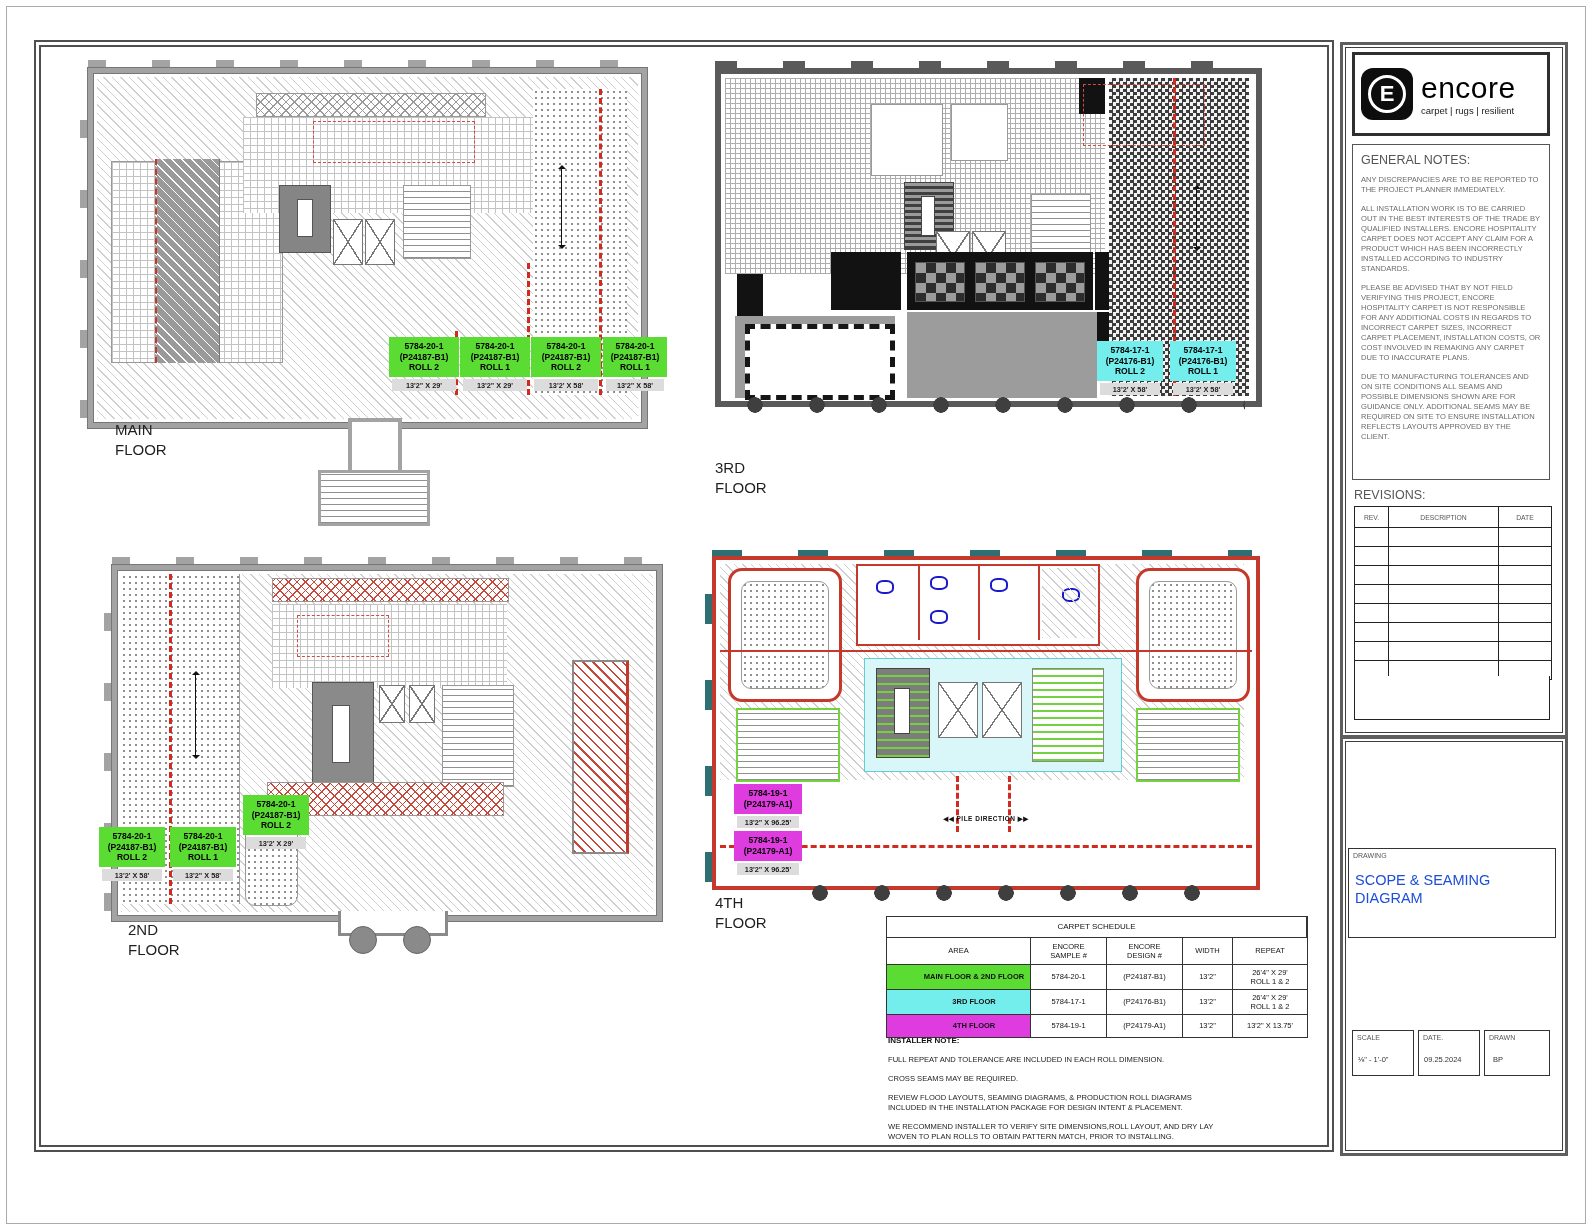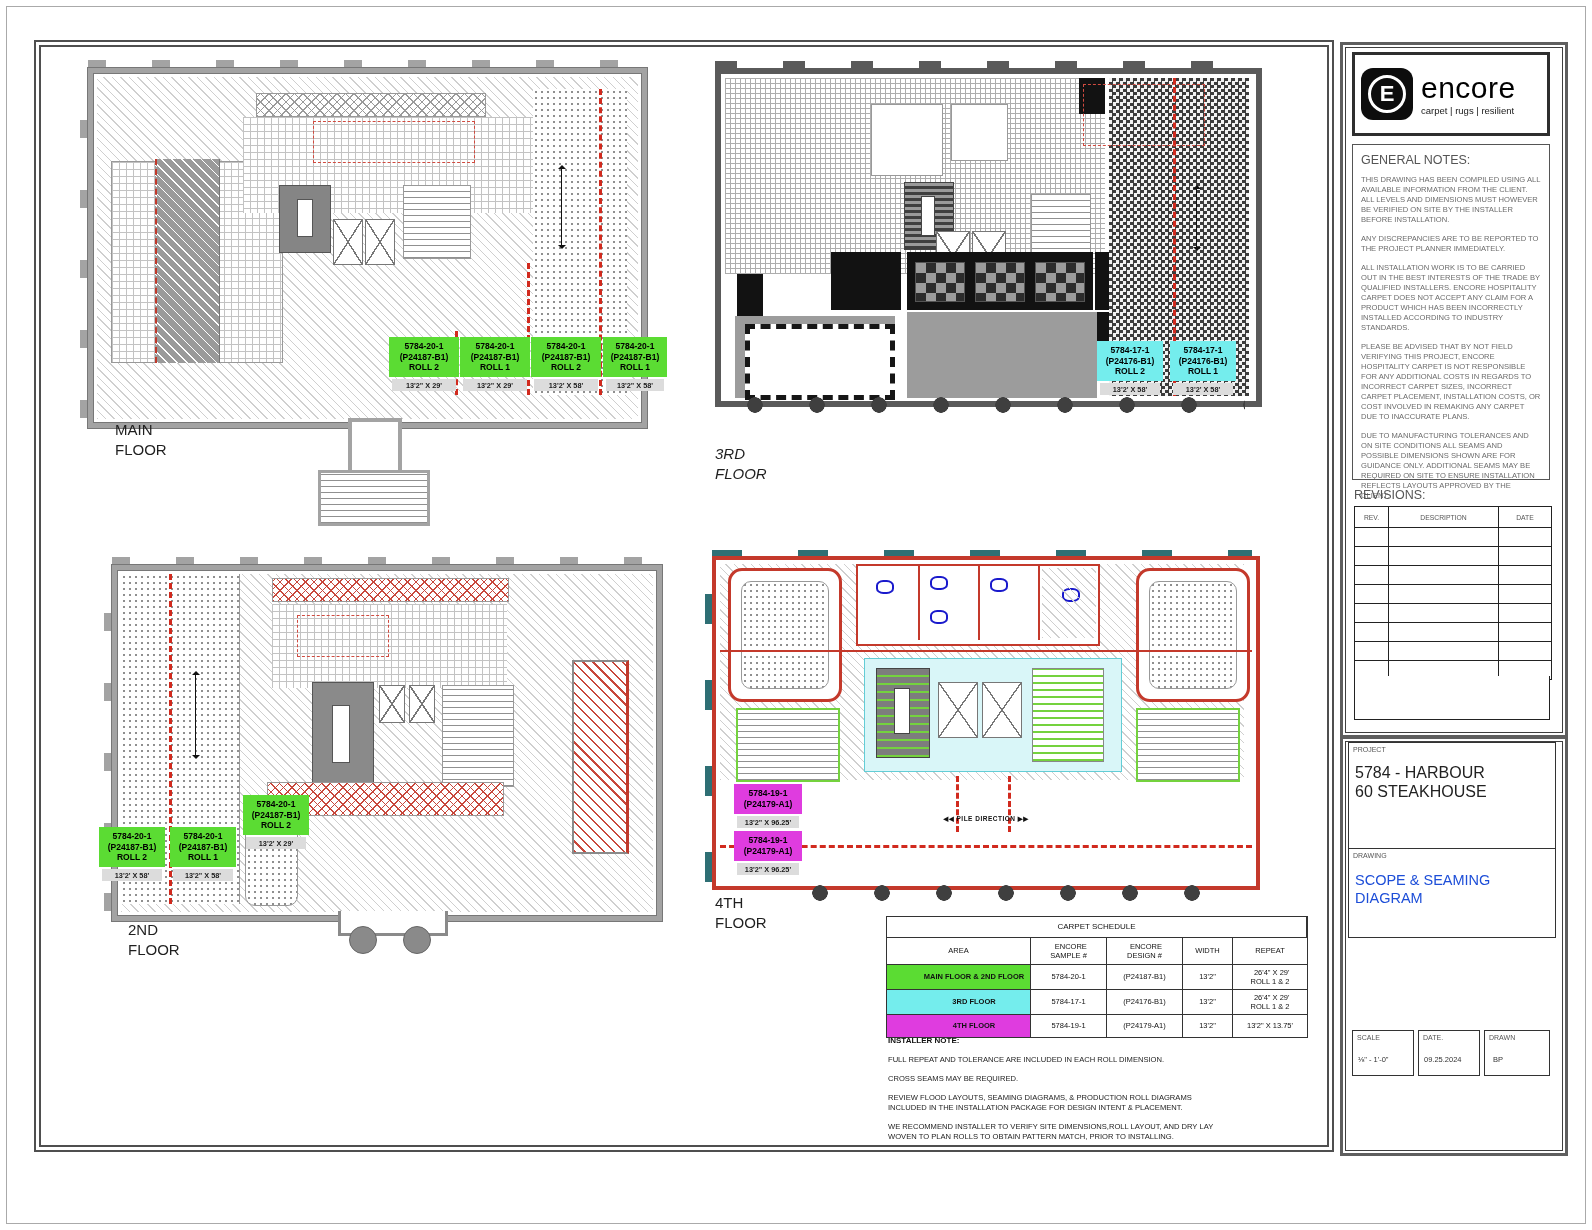--- a/index.html
+++ b/index.html
@@ -33,21 +33,21 @@
   .varrow::before{top:-8px;border-bottom-color:#111;}
   .varrow::after{bottom:-8px;border-top-color:#111;}
   
   .lbl{display:flex;align-items:center;justify-content:center;text-align:center;font-weight:bold;font-size:8.5px;line-height:1.28;white-space:pre-line;color:#000;}
   .g{background:#5bdc33;} .c{background:#74eded;} .m{background:#df3cdf;}
   .dim{background:#dcdcdc;color:#1a1a1a;font-size:7.3px;font-weight:600;display:flex;align-items:center;justify-content:center;white-space:pre;}
   .fname{font-size:15px;color:#1f1f1f;white-space:pre-line;line-height:1.3;}
   .wallplan{box-shadow:0 0 0 1px #777, inset 0 0 0 1px #777;}
   
   .sched{display:grid;grid-template-columns:144px 76px 76px 50px 74px;border:1.5px solid #333;background:#fff;font-size:7.5px;color:#111;}
-  .sc{border-right:1px solid #333;border-bottom:1px solid #333;display:flex;align-items:center;justify-content:center;text-align:right;white-space:pre-line;line-height:1.25;padding:2px 1px;}
+  .sc{border-right:1px solid #333;border-bottom:1px solid #333;display:flex;align-items:center;justify-content:center;text-align:center;white-space:pre-line;line-height:1.25;padding:2px 1px;}
   .sc:nth-child(5n+6){}
   .sc.last{border-right:none;}
   .sc.title{grid-column:1/6;font-size:8px;}
   .sc.hdr{font-size:7.5px;}
   .sc.area{font-weight:bold;padding-left:32px;}
   
   .noteP{font-size:7.6px;line-height:1.32;color:#6b6b6b;margin-bottom:9px;white-space:normal;}
   .revtable{display:grid;grid-template-columns:34px 110px 52px;border:1.2px solid #222;background:#fff;}
   .rc{border-right:1.2px solid #222;border-bottom:1.2px solid #222;height:18px;display:flex;align-items:center;justify-content:center;font-size:6.8px;color:#555;}
   .rc:nth-child(3n){border-right:none;}
@@ -131,21 +131,21 @@
     <div class="abs" style="left:186px;top:238px;width:190px;height:86px;background:#9c9c9c;"></div>
     <div class="abs" style="left:14px;top:242px;width:160px;height:82px;background:#9c9c9c;"></div>
     <div class="abs" style="left:24px;top:250px;width:140px;height:66px;border:5px dashed #161616;background:#fff;"></div>
     <div class="abs p-check" style="left:388px;top:4px;width:140px;height:318px;"></div>
     <div class="abs seam-v" style="left:452px;top:4px;height:318px;"></div>
     <div class="abs" style="left:358px;top:4px;width:26px;height:36px;background:#121212;"></div>
     <div class="abs" style="left:362px;top:10px;width:120px;height:60px;border:1.5px dashed #d04b40;"></div>
     <div class="abs varrow" style="left:475px;top:115px;height:58px;"></div>
   </div>
   <div class="abs cols" style="left:725px;top:396px;width:520px;height:18px;"></div>
-  <div class="abs fname" style="left:715px;top:444px;font-style:italic;">3RD
+  <div class="abs fname" style="left:715px;top:458px;">3RD
 FLOOR</div>
   <div class="abs lbl c" style="left:1097px;top:341px;width:66px;height:40px;">5784-17-1
 (P24176-B1)
 ROLL 2</div>
   <div class="abs dim" style="left:1100px;top:383px;width:60px;height:12px;">13'2' X 58'</div>
   <div class="abs lbl c" style="left:1170px;top:341px;width:66px;height:40px;">5784-17-1
 (P24176-B1)
 ROLL 1</div>
   <div class="abs dim" style="left:1173px;top:383px;width:60px;height:12px;">13'2' X 58'</div>
 
@@ -275,21 +275,20 @@
       <div style="position:absolute;left:7px;top:7px;right:7px;bottom:7px;border:3px solid #fff;border-radius:50%;"></div>
       <div style="position:absolute;left:0;top:0;width:100%;height:100%;display:flex;align-items:center;justify-content:center;color:#fff;font-weight:bold;font-size:22px;">E</div>
     </div>
     <div style="margin-left:8px;">
       <div style="font-size:30px;color:#000;letter-spacing:.5px;line-height:1;">encore</div>
       <div style="font-size:9.5px;color:#1a1a1a;margin-top:2px;">carpet | rugs | resilient</div>
     </div>
   </div>
   <div class="abs" style="left:1352px;top:144px;width:198px;height:336px;border:1.5px solid #555;background:#fff;box-sizing:border-box;padding:8px 8px;">
     <div style="font-size:12.5px;color:#555;margin-bottom:8px;">GENERAL NOTES:</div>
-    <div class="noteP">THIS DRAWING HAS BEEN COMPILED USING ALL AVAILABLE INFORMATION FROM THE CLIENT. ALL LEVELS AND DIMENSIONS MUST HOWEVER BE VERIFIED ON SITE BY THE INSTALLER BEFORE INSTALLATION.</div>
     <div class="noteP">ANY DISCREPANCIES ARE TO BE REPORTED TO THE PROJECT PLANNER IMMEDIATELY.</div>
     <div class="noteP">ALL INSTALLATION WORK IS TO BE CARRIED OUT IN THE BEST INTERESTS OF THE TRADE BY QUALIFIED INSTALLERS.  ENCORE HOSPITALITY CARPET DOES NOT ACCEPT ANY CLAIM FOR A PRODUCT WHICH HAS BEEN INCORRECTLY INSTALLED ACCORDING TO INDUSTRY STANDARDS.</div>
     <div class="noteP">PLEASE BE ADVISED THAT BY NOT FIELD VERIFYING THIS PROJECT, ENCORE HOSPITALITY CARPET IS NOT RESPONSIBLE FOR ANY ADDITIONAL COSTS IN REGARDS TO INCORRECT CARPET SIZES, INCORRECT CARPET PLACEMENT, INSTALLATION COSTS, OR COST INVOLVED IN REMAKING ANY CARPET DUE TO INACCURATE PLANS.</div>
     <div class="noteP">DUE TO MANUFACTURING TOLERANCES AND ON SITE CONDITIONS ALL SEAMS AND POSSIBLE DIMENSIONS SHOWN ARE FOR GUIDANCE ONLY. ADDITIONAL SEAMS MAY BE REQUIRED ON SITE TO ENSURE INSTALLATION REFLECTS LAYOUTS APPROVED BY THE CLIENT.</div>
   </div>
   <div class="abs" style="left:1354px;top:488px;font-size:12.5px;color:#555;">REVISIONS:</div>
   <div class="abs revtable" style="left:1354px;top:506px;width:196px;">
     <div class="rc h">REV.</div>
     <div class="rc h">DESCRIPTION</div>
     <div class="rc h">DATE</div>
@@ -314,25 +313,20 @@
     <div class="rc"></div>
       <div class="rc"></div>
       <div class="rc"></div>
     <div class="rc" style="border-bottom:none;"></div>
       <div class="rc" style="border-bottom:none;"></div>
       <div class="rc" style="border-bottom:none;"></div>
   </div>
   <div class="abs" style="left:1354px;top:676px;width:196px;height:44px;border:1.2px solid #222;border-top:none;background:#fff;box-sizing:border-box;"></div>
 
   <div class="abs sideframe" style="left:1340px;top:736px;width:222px;height:414px;background:#fff;"></div>
-  <div class="abs tb-sec" style="left:1348px;top:742px;width:206px;height:106px;">
-    <div class="tb-lab">PROJECT</div>
-    <div style="position:absolute;left:6px;top:20px;font-size:16px;color:#222;white-space:pre-line;line-height:1.2;">5784 - HARBOUR
-60 STEAKHOUSE</div>
-  </div>
   <div class="abs tb-sec" style="left:1348px;top:848px;width:206px;height:88px;">
     <div class="tb-lab">DRAWING</div>
     <div style="position:absolute;left:6px;top:22px;font-size:14.5px;color:#1d4ed8;white-space:pre-line;line-height:1.25;">SCOPE &amp; SEAMING
 DIAGRAM</div>
   </div>
   <div class="abs tb-sec" style="left:1348px;top:1022px;width:206px;height:60px;border:none;">
     <div class="tb-box" style="left:4px;top:8px;width:60px;height:44px;">
       <div class="tb-lab">SCALE</div>
       <div style="position:absolute;left:5px;top:24px;font-size:7.5px;color:#333;">⅛" - 1'-0"</div>
     </div>

